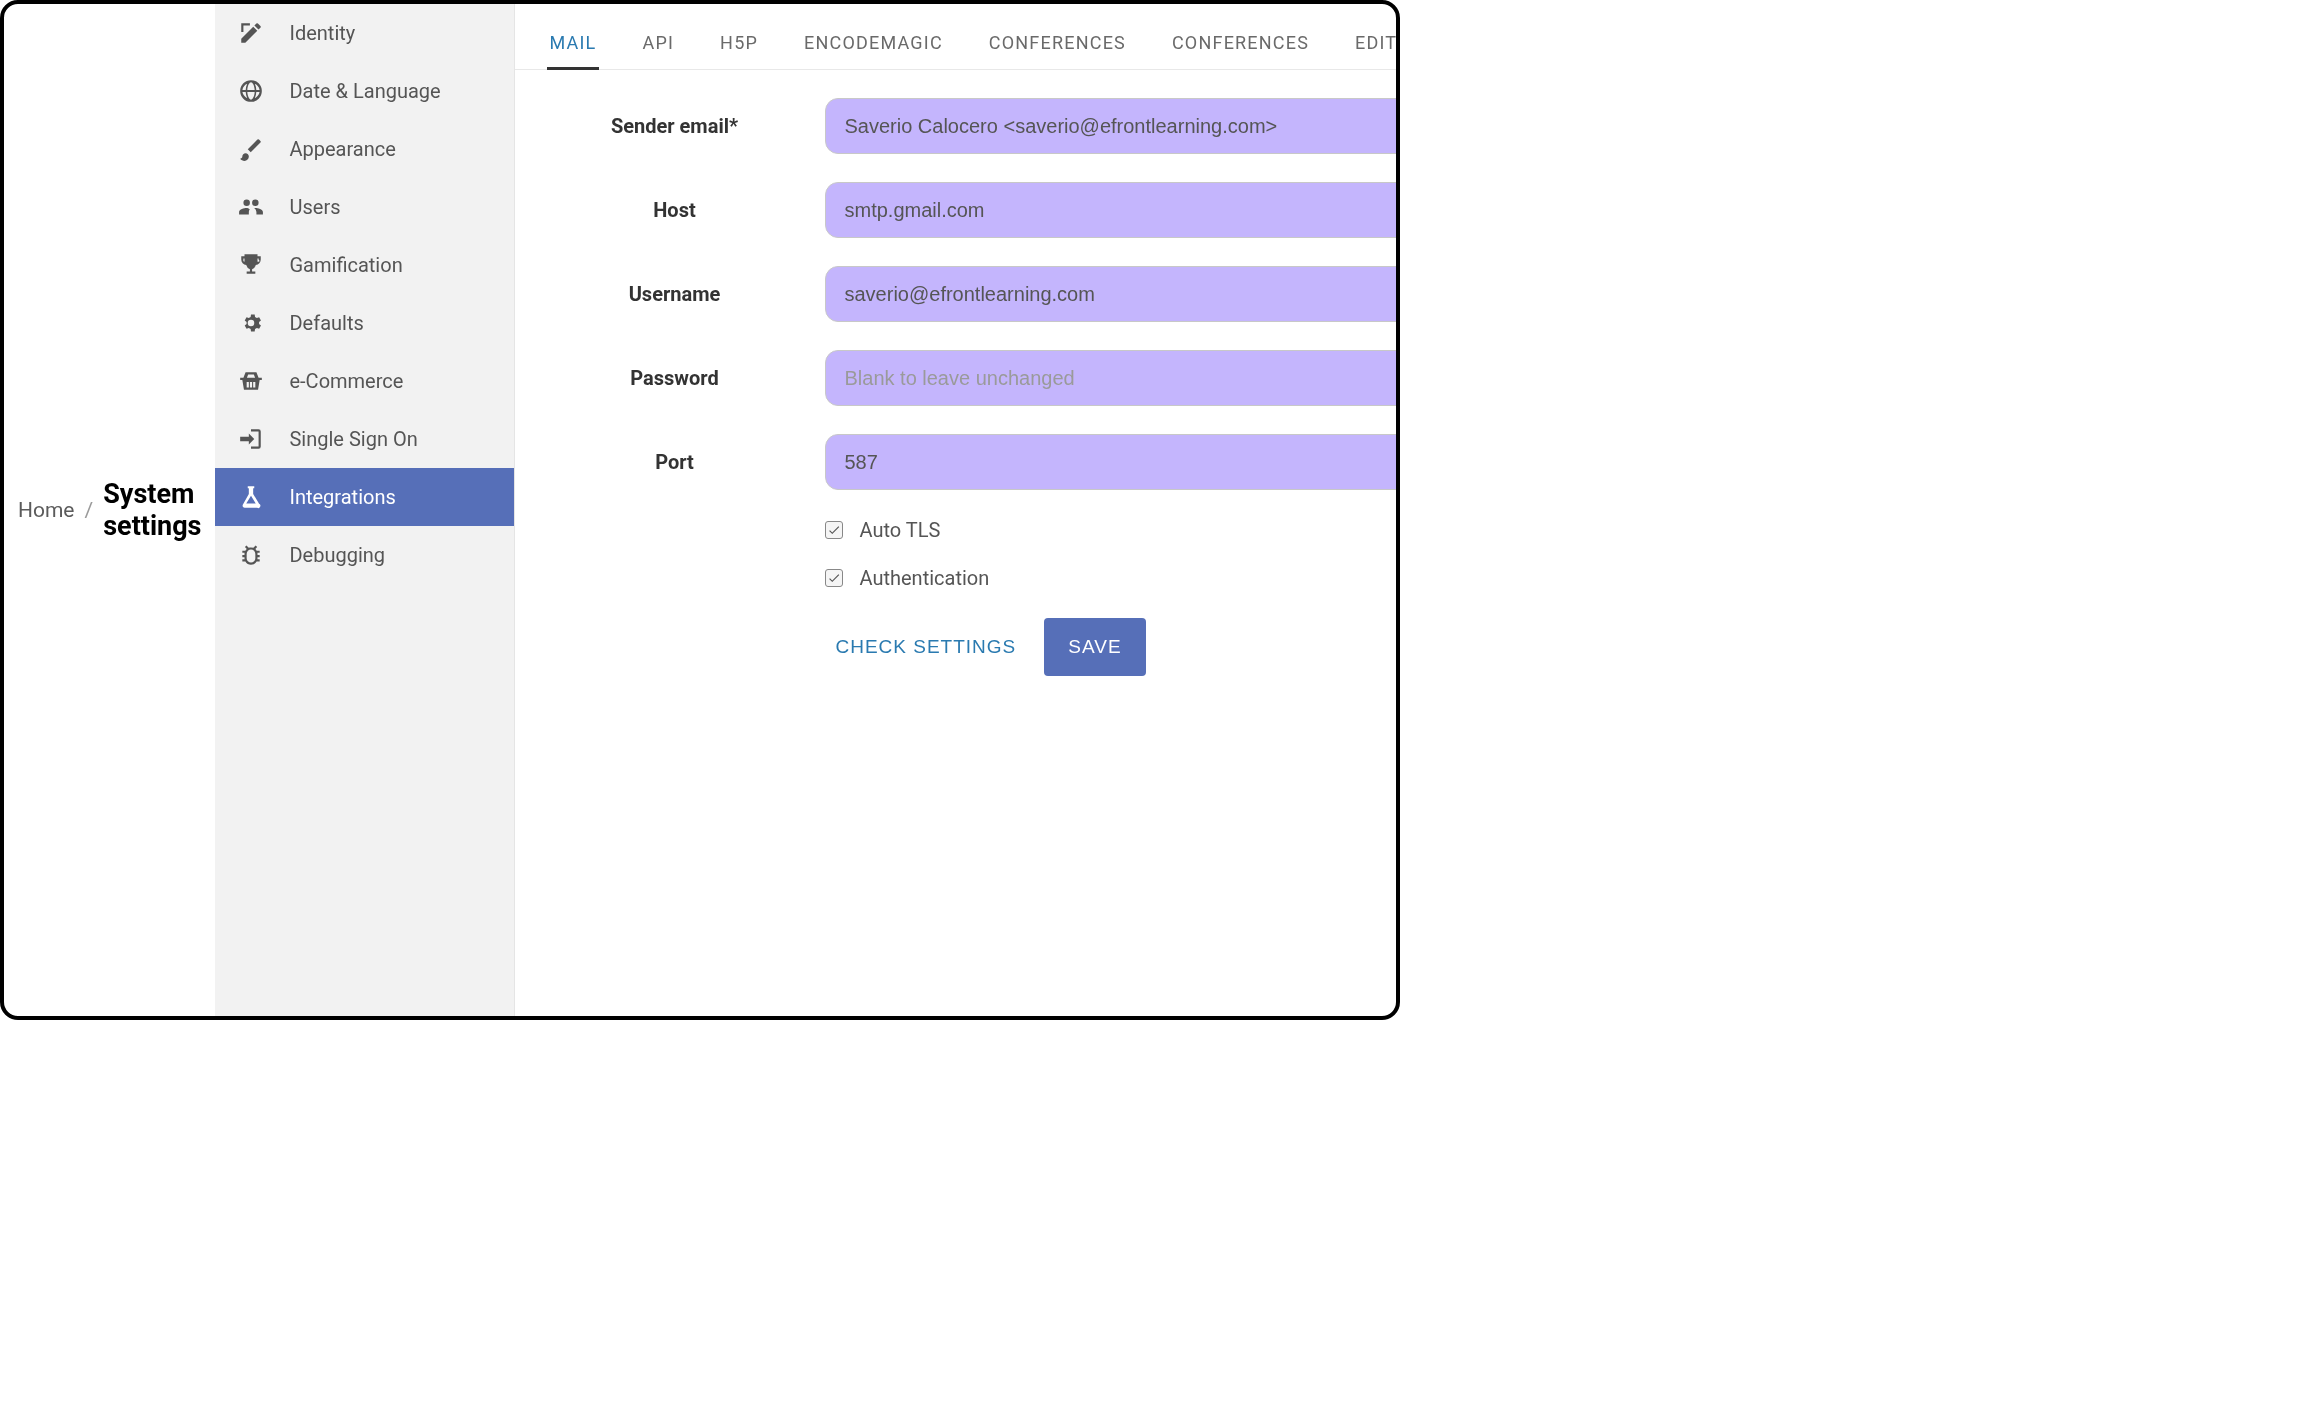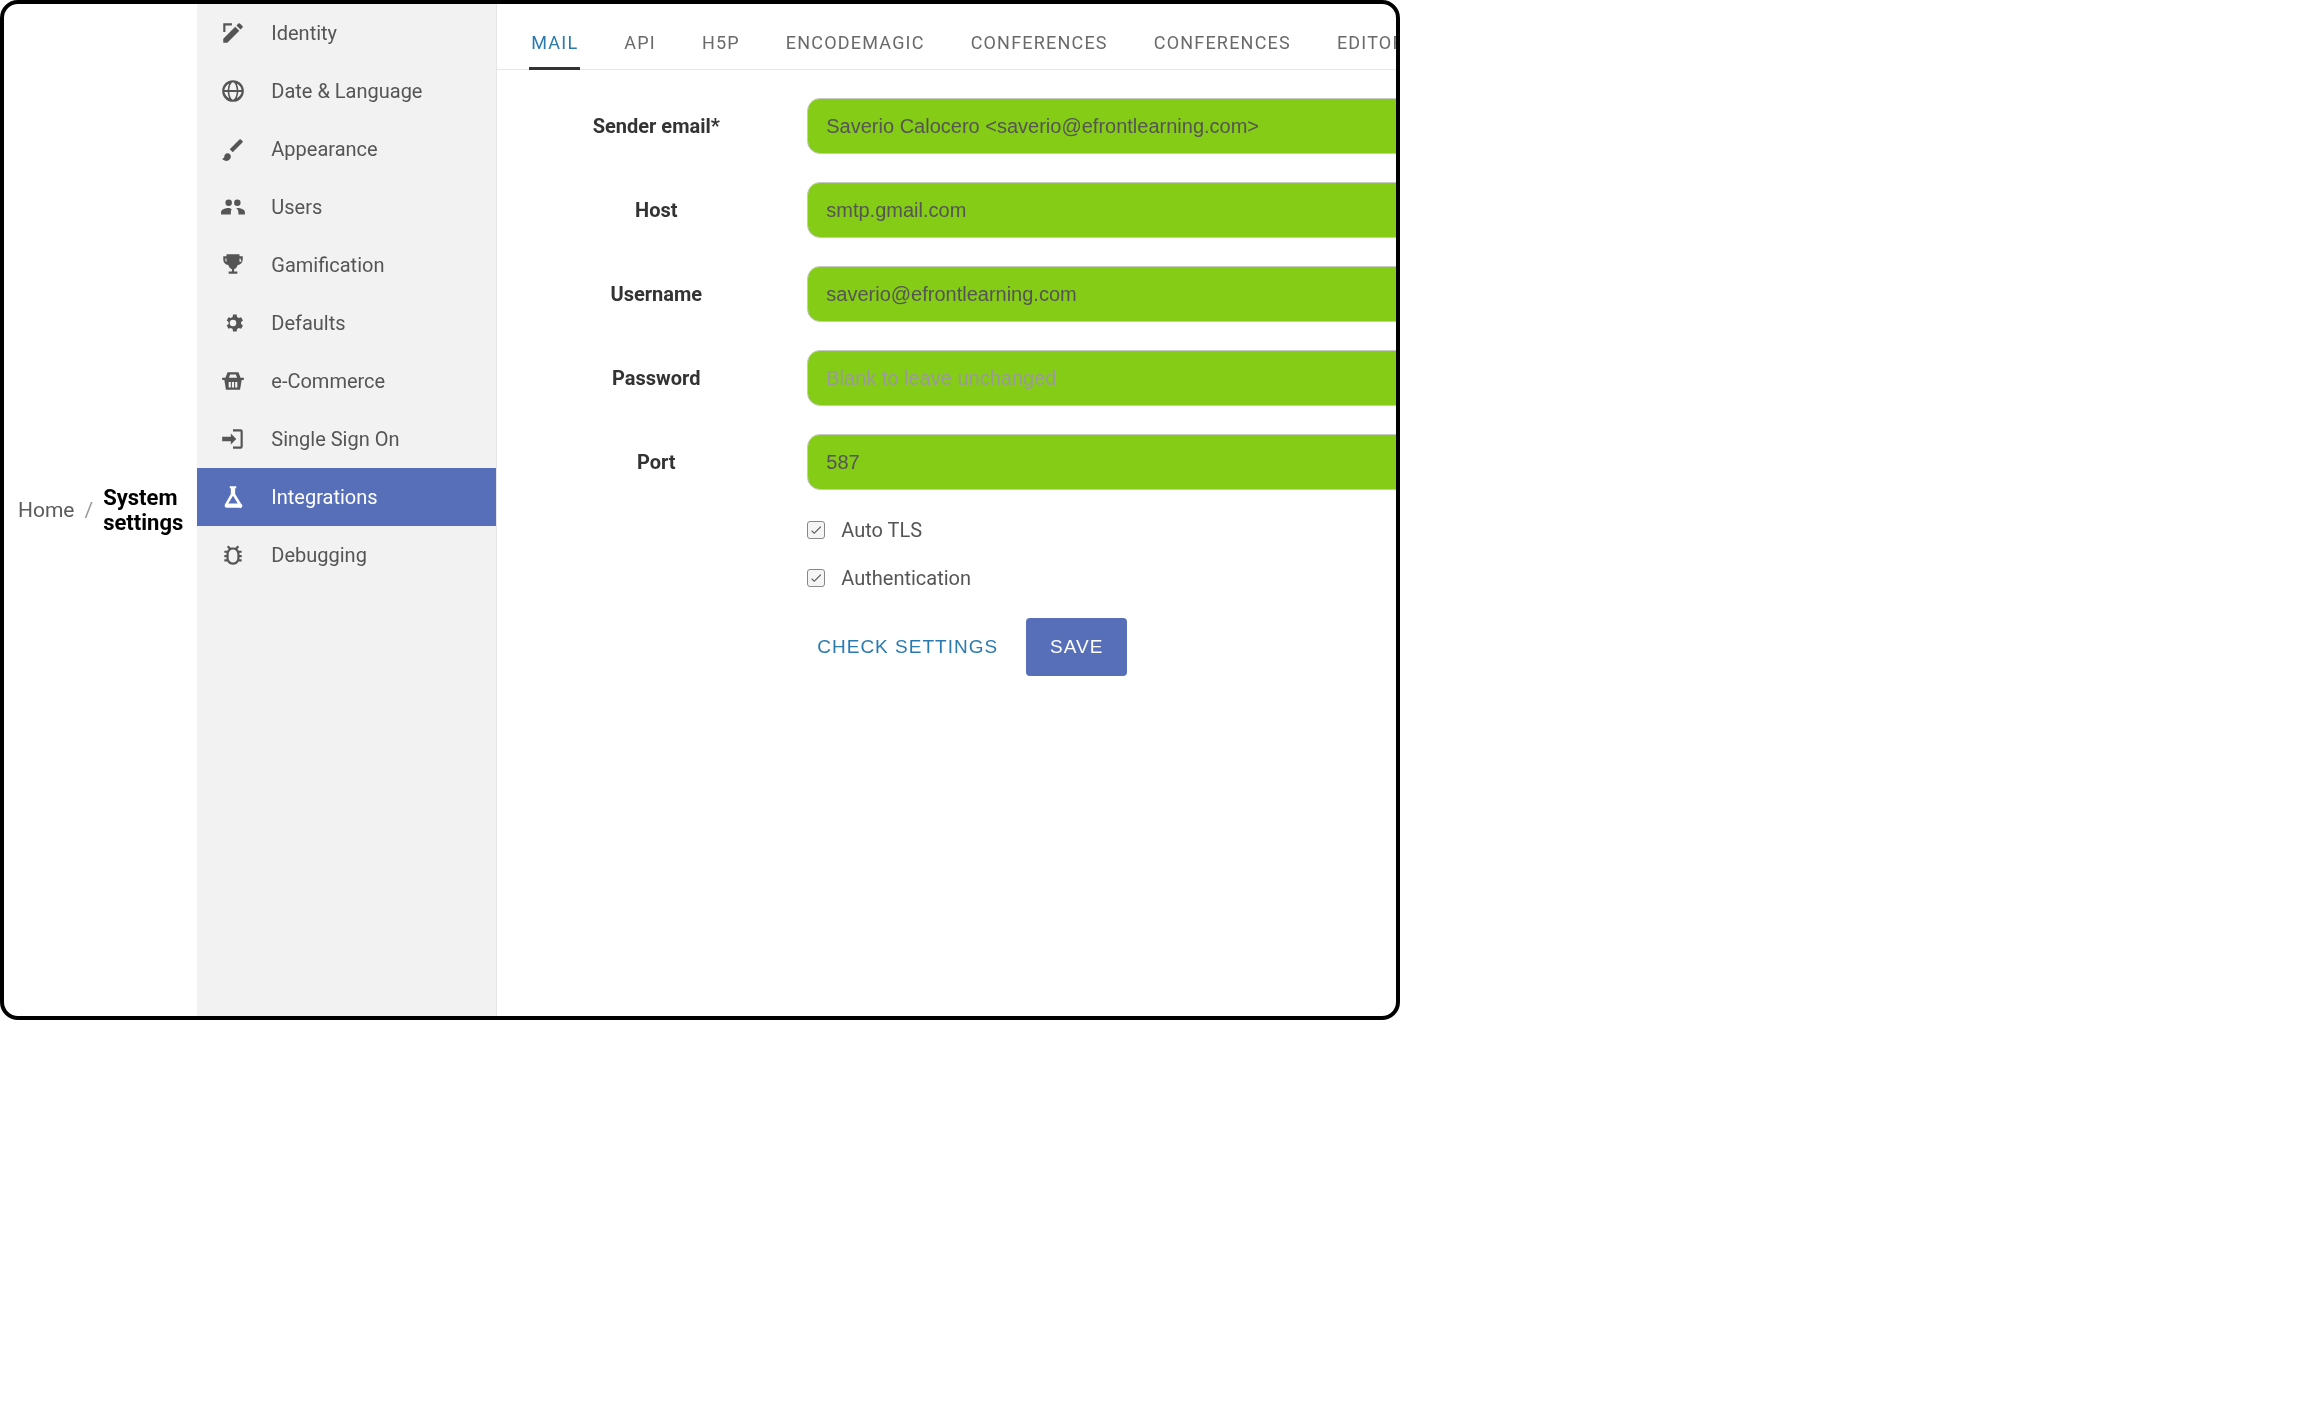--- a/index.html
+++ b/index.html
@@ -24,21 +24,21 @@
       padding: 12px 14px;
       font-size: 21px;
       color: #5b5b5b;
       display: flex;
       align-items: center;
       gap: 10px;
       border-bottom: 0;
     }
     .breadcrumb a { color: #5b5b5b; text-decoration: none; }
     .breadcrumb .sep { color: #9a9a9a; }
-    .breadcrumb .current { font-weight: 700; color: #000; font-size: 22px; }
+    .breadcrumb .current { font-weight: 700; color: #000; font-size: 27px; }
     .gray-bar { height: 28px; background: #d8d8d8; width: 100%; }
     .lower { flex: 1; display: flex; min-height: 0; }
     .sidebar {
       width: 300px;
       background: #f2f2f2;
       border-right: 1px solid #e5e5e5;
       overflow-y: auto;
     }
     .sidebar-item {
       display: flex;
@@ -100,21 +100,21 @@
     }
     .form-control {
       width: 610px;
       height: 56px;
       border: 1px solid #c8c8c8;
       border-radius: 13px;
       padding: 0 18px;
       font-size: 20px;
       color: #555;
       outline: none;
-      background: #84cc16;
+      background: #c4b5fd;
     }
     .form-control::placeholder { color: #9a9a9a; }
     .check-row {
       display: flex;
       align-items: center;
       margin: 0 0 24px 270px;
       gap: 16px;
       font-size: 20px;
       color: #555;
     }

